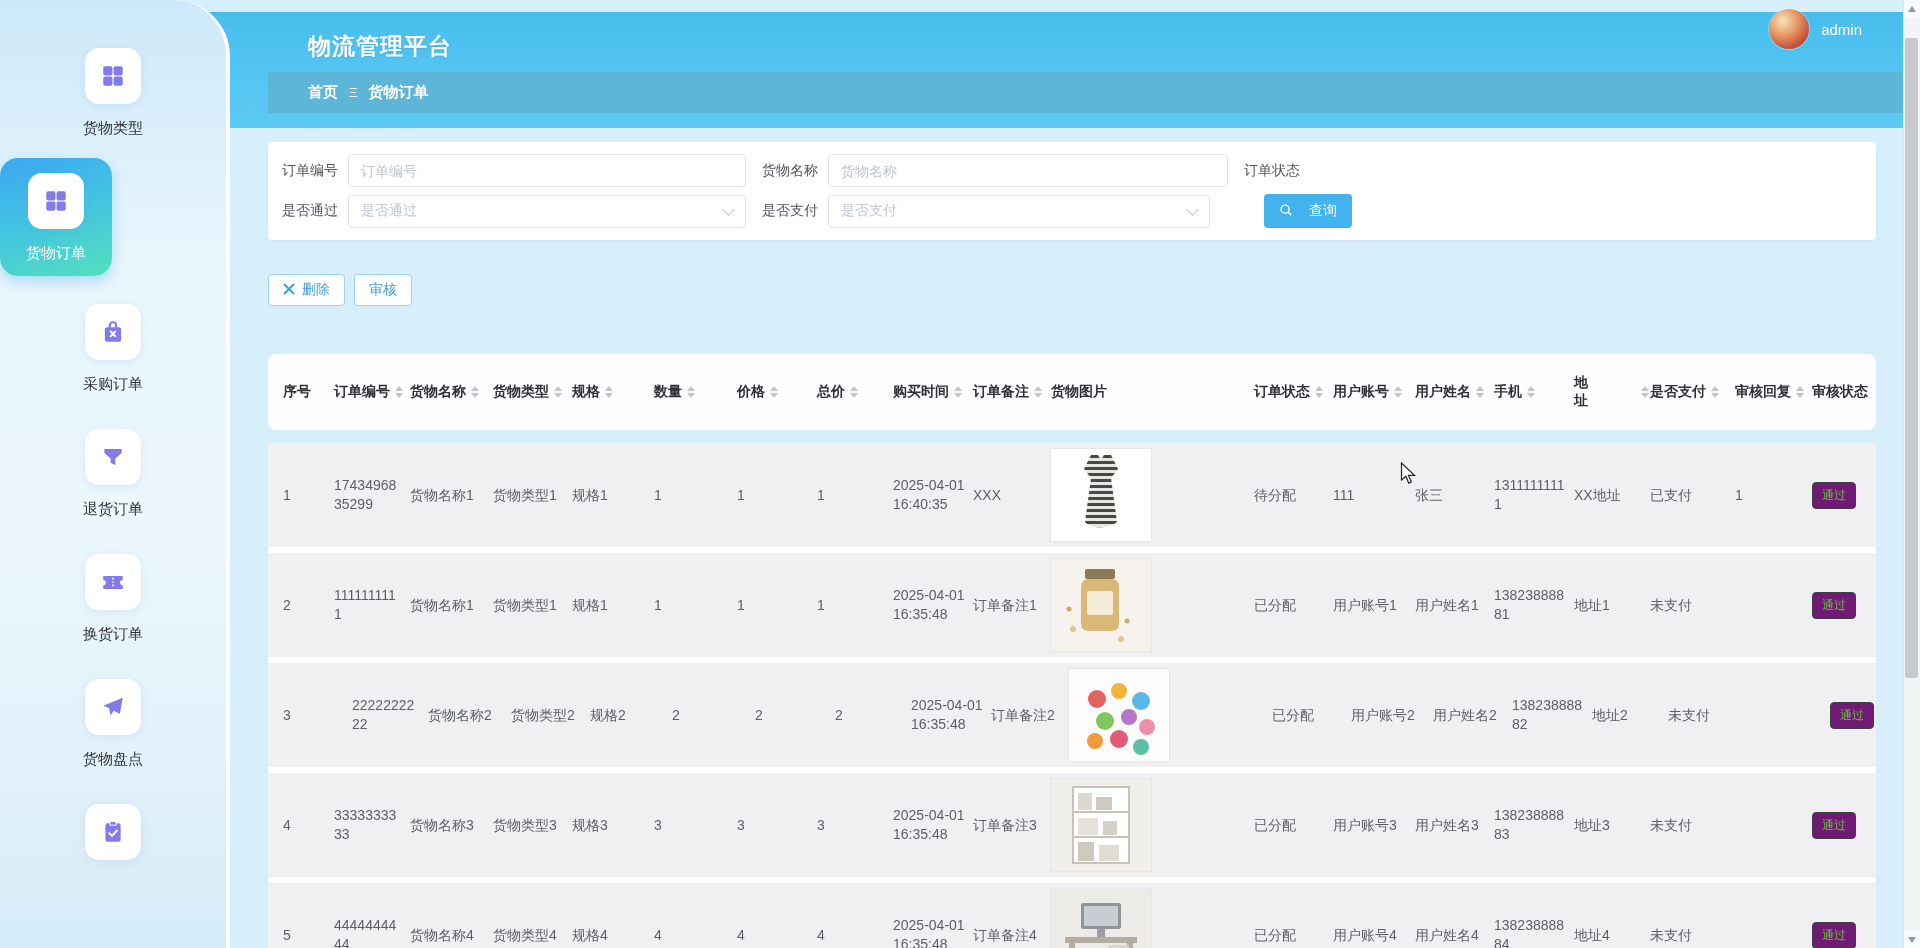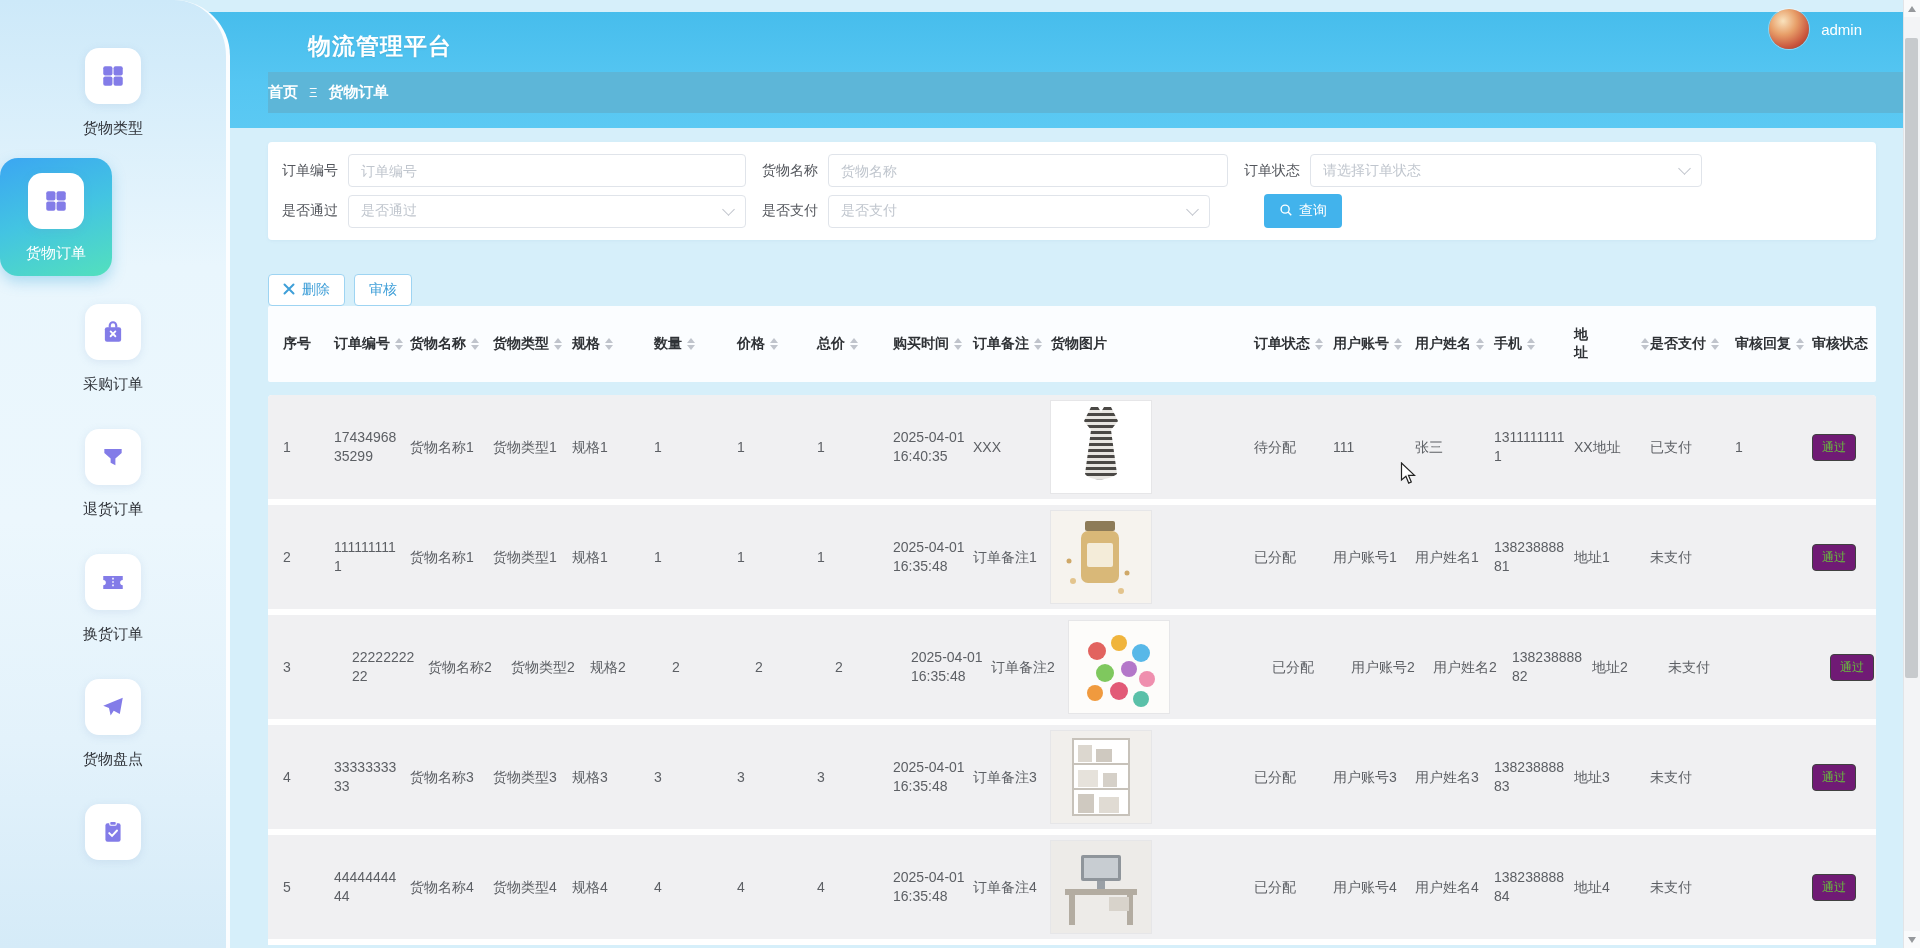--- a/index.html
+++ b/index.html
@@ -3,21 +3,21 @@
 <meta charset="utf-8">
 <style>
   html,body{margin:0;padding:0;width:1920px;height:948px;overflow:hidden;
     font-family:"Liberation Sans","DejaVu Sans",sans-serif;background:#d6effa;position:relative}
   
   .header-band{position:absolute;left:0;top:12px;right:0;height:116px;
     background:linear-gradient(180deg,#47bdec 0%,#55c6f2 60%,#5bc9f3 100%);z-index:1}
   .app-title{position:absolute;left:308px;top:19px;font-size:23px;font-weight:bold;color:#fff;
     letter-spacing:1px;text-shadow:0 1px 2px rgba(0,0,0,.10)}
   .breadcrumb{position:absolute;left:268px;right:16px;top:72px;height:41px;background:#5db6d8;
-    display:flex;align-items:center;gap:11px;color:#fff;font-size:15px;
+    display:flex;align-items:center;gap:11px;padding-left:40px;color:#fff;font-size:15px;
     font-weight:bold;z-index:2;box-sizing:border-box}
   .breadcrumb .sep{font-size:13px;font-weight:normal;opacity:.95}
   .user{position:absolute;right:58px;top:9px;display:flex;align-items:center;gap:12px;z-index:4}
   .avatar{width:40px;height:40px;border-radius:50%;
     background:radial-gradient(circle at 35% 30%,#f9e2bd 0%,#e8a06a 35%,#c9543c 70%,#7e3b2c 100%);
     box-shadow:0 0 0 1px rgba(255,255,255,.35)}
   .user-name{color:#fff;font-size:15px}
   
   .sidebar{position:absolute;left:0;top:0;width:230px;height:948px;z-index:3;box-sizing:border-box;
     background:linear-gradient(180deg,#cde9f9 0%,#e9f6fd 28%,#ecf7fd 55%,#e3f2fb 78%,#d5ebf8 100%);
@@ -42,26 +42,26 @@
   .f-label{width:66px;font-size:14px;color:#53565c;flex:none}
   .f-input,.f-select{height:33px;box-sizing:border-box;border:1px solid #e0e4ea;border-radius:4px;
     background:#fff;font-size:14px;color:#606266;padding:0 12px;outline:none}
   .f-input::placeholder{color:#c0c6ce}
   .f-select{display:flex;align-items:center;justify-content:space-between;cursor:pointer}
   .f-select .ph{color:#c0c6ce}
   .chev{width:8px;height:8px;border-right:1.6px solid #c0c4cc;border-bottom:1.6px solid #c0c4cc;
     transform:rotate(45deg);margin-top:-4px;flex:none}
   .w398{width:398px}.w400{width:400px}.w392{width:392px}.w382{width:382px}
   .btn-primary{margin-left:38px;height:34px;padding:0 15px;border:none;border-radius:4px;
-    background:#42b3ec;color:#fff;font-size:14px;display:flex;align-items:center;gap:6px;cursor:pointer}
+    background:#42b3ec;color:#fff;font-size:14px;display:flex;align-items:center;gap:16px;cursor:pointer}
   .toolbar{margin-top:34px;display:flex;gap:9px}
   .btn-ghost{height:32px;padding:0 14px;background:#fff;border:1px solid #9ed4f2;border-radius:4px;
     color:#3f9fd8;font-size:14px;display:flex;align-items:center;gap:7px;cursor:pointer}
   
-  .thead{background:#fbfdff;border-radius:2px;height:76px;display:flex;
+  .thead{margin-top:48px;background:#fbfdff;border-radius:8px;height:76px;display:flex;
     align-items:center;padding-left:15px;overflow:hidden;box-sizing:border-box}
   .th{display:flex;align-items:center;font-weight:bold;font-size:14px;color:#2f3236;flex:none;
     box-sizing:border-box;padding-right:4px}
   .carets{display:inline-flex;flex-direction:column;margin-left:5px;gap:2px;cursor:pointer}
   .cu{width:0;height:0;border-left:4px solid transparent;border-right:4px solid transparent;
     border-bottom:5px solid #c0c4cc}
   .cd{width:0;height:0;border-left:4px solid transparent;border-right:4px solid transparent;
     border-top:5px solid #c0c4cc}
   .tbody{margin-top:13px;background:#fff;border-radius:4px 4px 0 0;overflow:hidden}
   .tr{display:flex;align-items:center;background:#f0f0f2;border-bottom:6px solid #fff;
@@ -182,24 +182,20 @@
       <div class="f-group">
         <span class="f-label">订单编号</span>
         <input class="f-input w398" placeholder="订单编号" style="">
       </div>
       <div class="f-group">
         <span class="f-label">货物名称</span>
         <input class="f-input w400" placeholder="货物名称" style="">
       </div>
       <div class="f-group">
         <span class="f-label">订单状态</span>
-        <div class="f-select w392">
-          <span class="ph">请选择订单状态</span>
-          <i class="chev"></i>
-        </div>
       </div>
     </div>
     <div class="f-row">
       <div class="f-group">
         <span class="f-label">是否通过</span>
         <div class="f-select w398">
           <span class="ph">是否通过</span>
           <i class="chev"></i>
         </div>
       </div>

